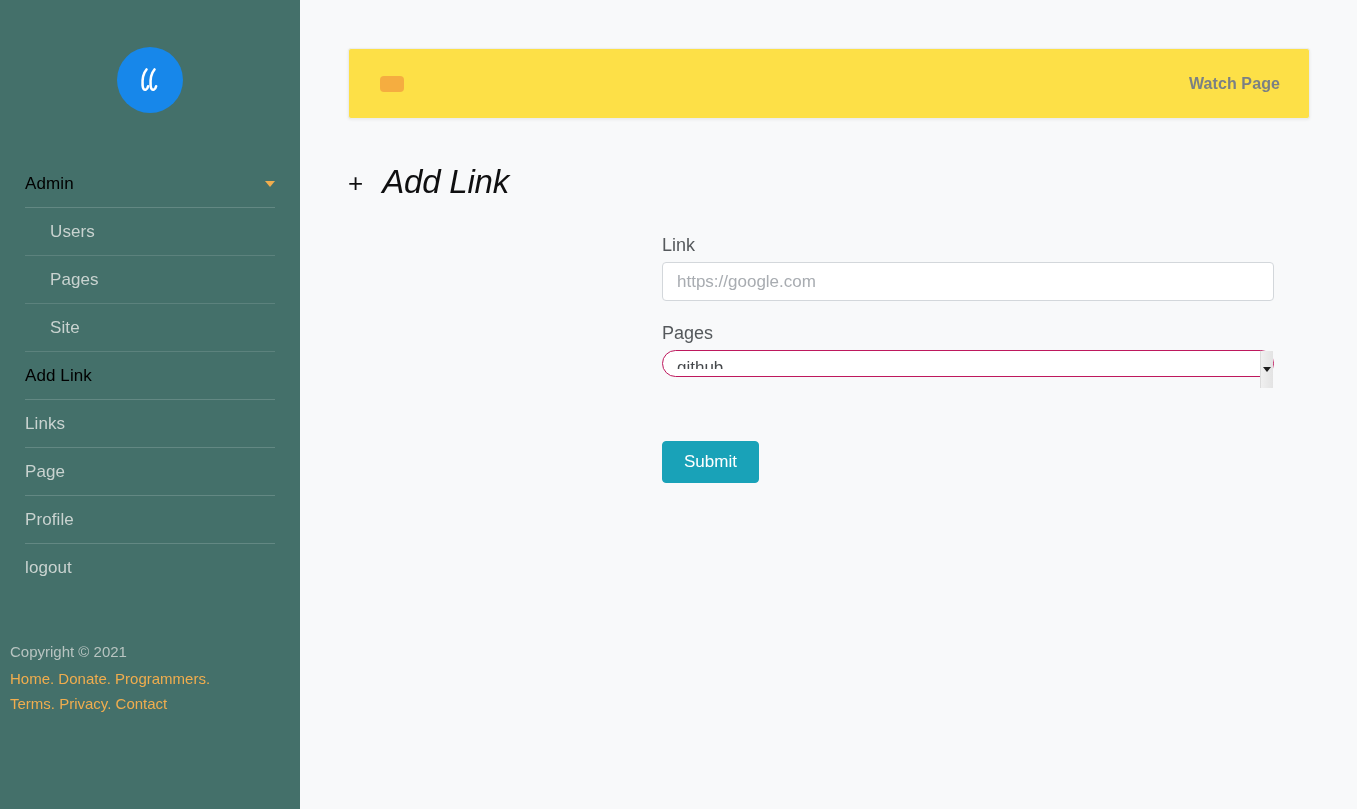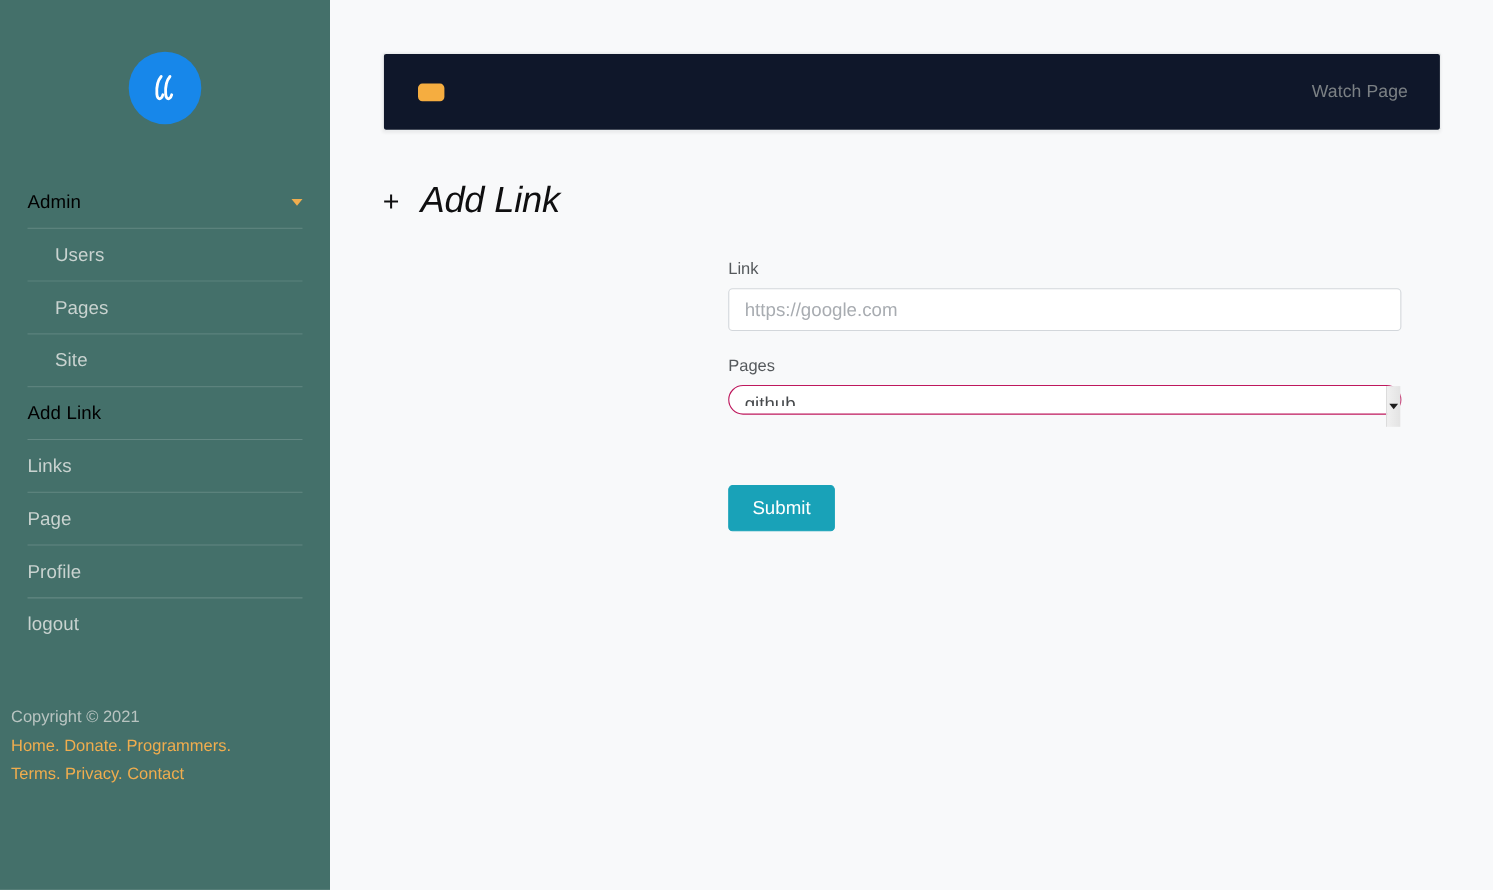--- a/index.html
+++ b/index.html
@@ -117,28 +117,29 @@
     position: relative;
     overflow: hidden;
   }
 
   .topnav {
     position: absolute;
     left: 48px;
     top: 48px;
     width: 962px;
     height: 71px;
-    background: #0f172a;
+    background: #fde047;
     border: 1px solid #ebedee;
     border-radius: 3px;
     box-shadow: 0 1px 3px rgba(0,0,0,0.06);
     display: flex;
     align-items: center;
     justify-content: space-between;
     padding: 0 29px 0 31px;
+    font-weight: bold;
   }
   .navbar-brand-box {
     width: 24px;
     height: 16px;
     border-radius: 4px;
     background: #f5ad40;
   }
   .watch-page {
     color: #7b8084;
     font-size: 16px;
@@ -173,21 +174,21 @@
 
   .form-area {
     position: absolute;
     left: 362px;
     top: 235px;
     width: 612px;
   }
   .field { margin-bottom: 22px; }
   .field-label {
     display: block;
-    font-size: 15px;
+    font-size: 18px;
     color: #55595c;
     margin-bottom: 7px;
     line-height: 20px;
   }
   .text-input {
     display: block;
     width: 612px;
     height: 39px;
     padding: 7px 14px;
     font-size: 17px;

